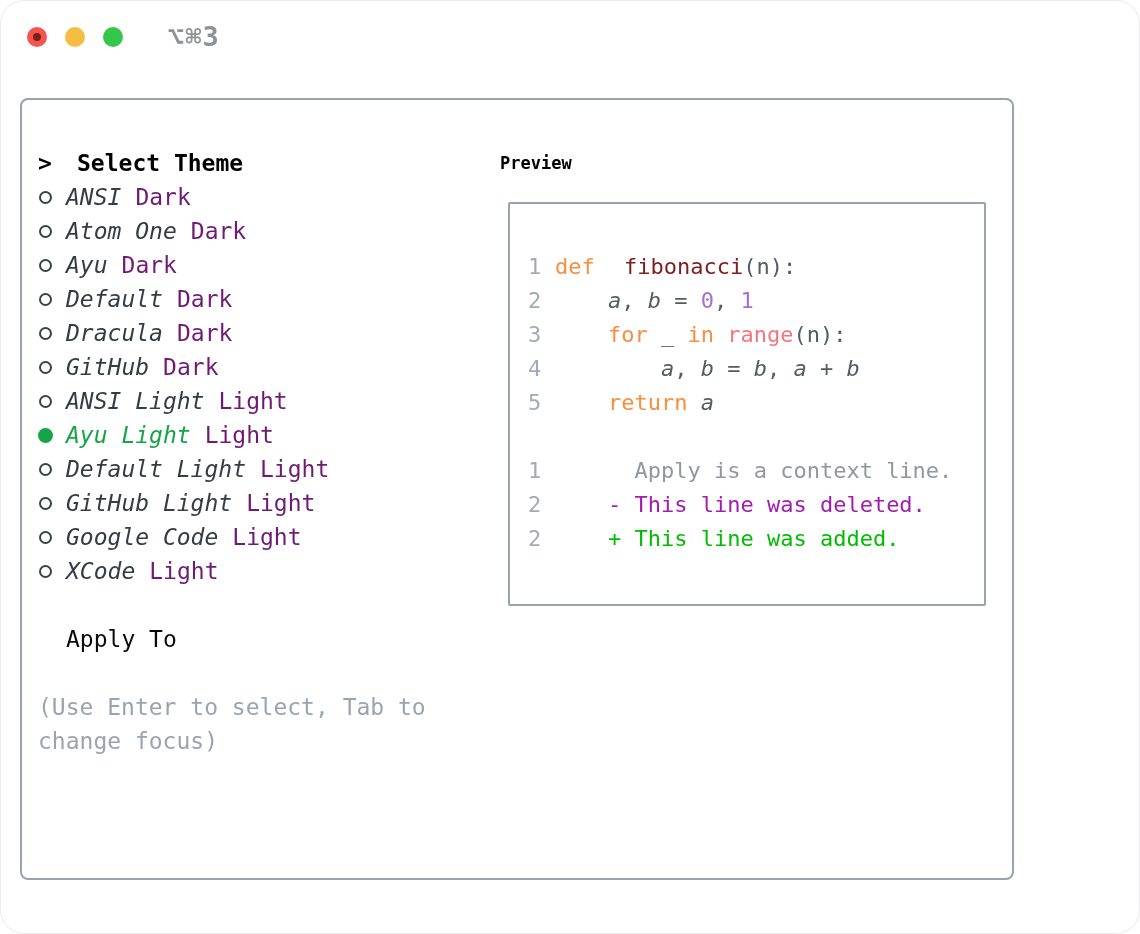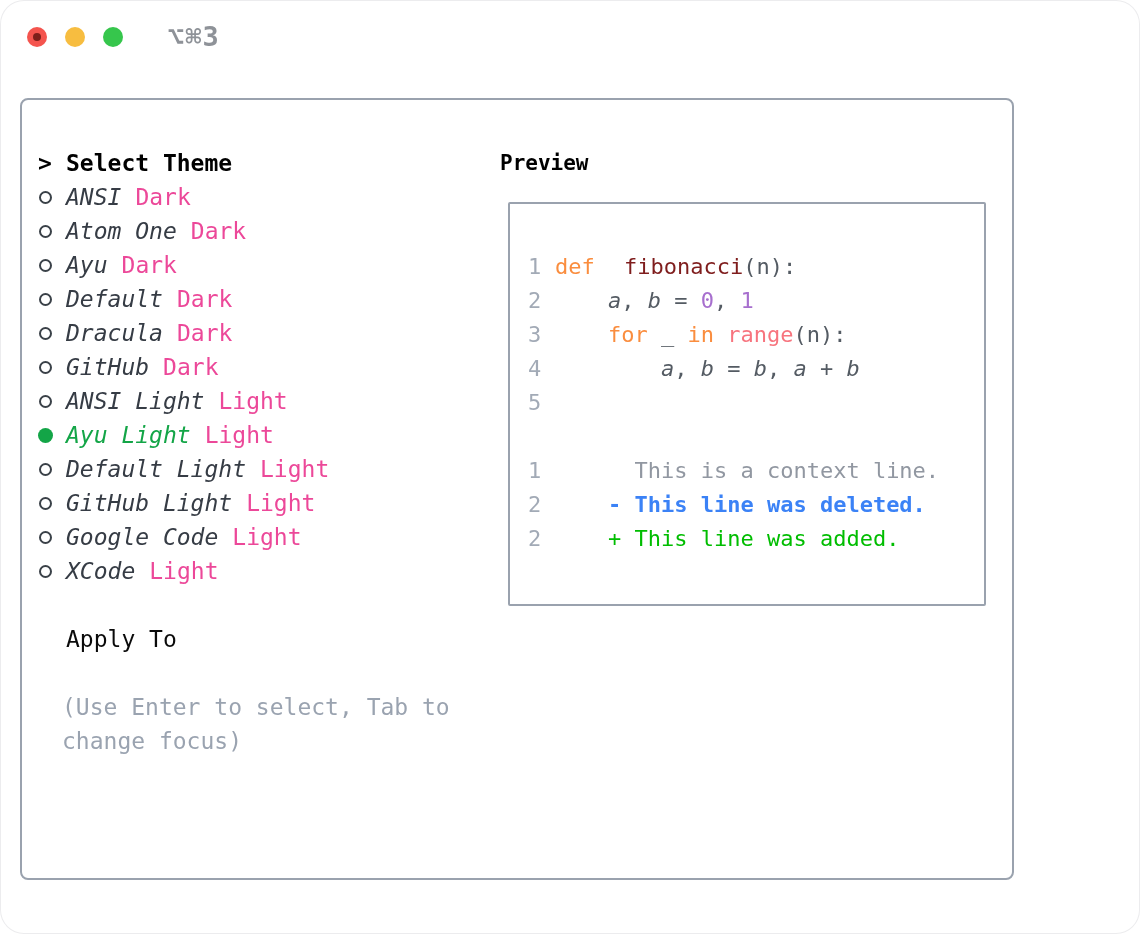--- a/index.html
+++ b/index.html
@@ -32,55 +32,55 @@
     position: absolute; left: 20px; top: 98px;
     width: 994px; height: 782px;
     border: 2px solid #9aa2ae; border-radius: 8px;
     background: #ffffff;
   }
 
   .left-col { position: absolute; left: 16px; top: 46px; font-size: 23px; }
   .row { display: flex; align-items: center; height: 34px; white-space: pre; }
   .marker { width: 28px; display: flex; align-items: center; flex: none; }
   .cursor { font-weight: 700; color: #000000; }
-  .title-label { font-weight: 700; color: #000000; }
+  .title-label { font-weight: 700; color: #000000; margin-left: 11px; }
   .radio {
     width: 13px; height: 13px; border-radius: 50%;
     border: 2px solid #3a4148; margin-left: 1px;
   }
   .radio.on { width: 15px; height: 15px; border: none; background: #13a547; margin-left: 0; }
   .item-label { color: #363c45; font-style: italic; }
   .item-label.selected { color: #13a547; }
-  .variant { color: #ec4899; margin-left: 14px; text-align: right; }
+  .variant { color: #701a75; margin-left: 14px; text-align: right; }
   .section-title { color: #0a0a0a; }
-  .hint { color: #9aa3b0; margin-left: 24px; }
+  .hint { color: #9aa3b0; }
 
   
   .preview-title {
     position: absolute; left: 478px; top: 46px; height: 34px; line-height: 34px;
-    font-size: 21px; font-weight: 700; color: #000000;
+    font-size: 17px; font-weight: 700; color: #000000;
   }
   .preview-box {
     position: absolute; left: 486px; top: 102px;
     width: 478px; height: 404px;
     border: 2px solid #9aa2ae; border-radius: 2px;
     padding: 46px 0 0 18px; font-size: 22px;
     background: #ffffff; overflow: hidden;
   }
   .crow { display: flex; height: 34px; line-height: 34px; white-space: pre; }
   .ln { width: 27px; flex: none; color: #a2aab6; }
   .code { color: #545b63; }
   .tok-plain    { color: #545b63; }
   .tok-keyword  { color: #fa8d3e; }
   .tok-function { color: #7f1d1d; margin-left: 16px; }
   .tok-number   { color: #a76fce; }
   .tok-builtin  { color: #f7747e; }
   .tok-variable { color: #545b63; font-style: italic; }
   .diff-context { color: #9197a1; }
-  .diff-deleted { color: #3b82f6; font-weight: bold; }
+  .diff-deleted { color: #a21caf; }
   .diff-added   { color: #00bd00; }
 </style>
 </head>
 <body>
 
 <div class="window">
 
   <div class="titlebar">
     <span class="dot dot-red"></span>
     <span class="dot dot-yellow"></span>
@@ -125,21 +125,21 @@
       <div class="row hint">change focus)</div>
     </div>
 
     <div class="preview-title">Preview</div>
 
     <div class="preview-box">
         <div class="crow"><span class="ln">1</span><span class="code"><span class="tok-keyword">def</span><span class="tok-plain"> </span><span class="tok-function">fibonacci</span><span class="tok-plain">(n):</span></span></div>
         <div class="crow"><span class="ln">2</span><span class="code"><span class="tok-plain">    </span><span class="tok-variable">a</span><span class="tok-plain">, </span><span class="tok-variable">b</span><span class="tok-plain"> = </span><span class="tok-number">0</span><span class="tok-plain">, </span><span class="tok-number">1</span></span></div>
         <div class="crow"><span class="ln">3</span><span class="code"><span class="tok-plain">    </span><span class="tok-keyword">for</span><span class="tok-plain"> _ </span><span class="tok-keyword">in</span><span class="tok-plain"> </span><span class="tok-builtin">range</span><span class="tok-plain">(n):</span></span></div>
         <div class="crow"><span class="ln">4</span><span class="code"><span class="tok-plain">        </span><span class="tok-variable">a</span><span class="tok-plain">, </span><span class="tok-variable">b</span><span class="tok-plain"> = </span><span class="tok-variable">b</span><span class="tok-plain">, </span><span class="tok-variable">a</span><span class="tok-plain"> + </span><span class="tok-variable">b</span></span></div>
-        <div class="crow"><span class="ln">5</span></div>
+        <div class="crow"><span class="ln">5</span><span class="code"><span class="tok-plain">    </span><span class="tok-keyword">return</span><span class="tok-plain"> </span><span class="tok-variable">a</span></span></div>
         <div class="crow"></div>
-        <div class="crow"><span class="ln">1</span><span class="diff-context">      This is a context line.</span></div>
+        <div class="crow"><span class="ln">1</span><span class="diff-context">      Apply is a context line.</span></div>
         <div class="crow"><span class="ln">2</span><span class="diff-deleted">    - This line was deleted.</span></div>
         <div class="crow"><span class="ln">2</span><span class="diff-added">    + This line was added.</span></div>
       </div>
 
   </div>
 </div>
 
 </body></html>

